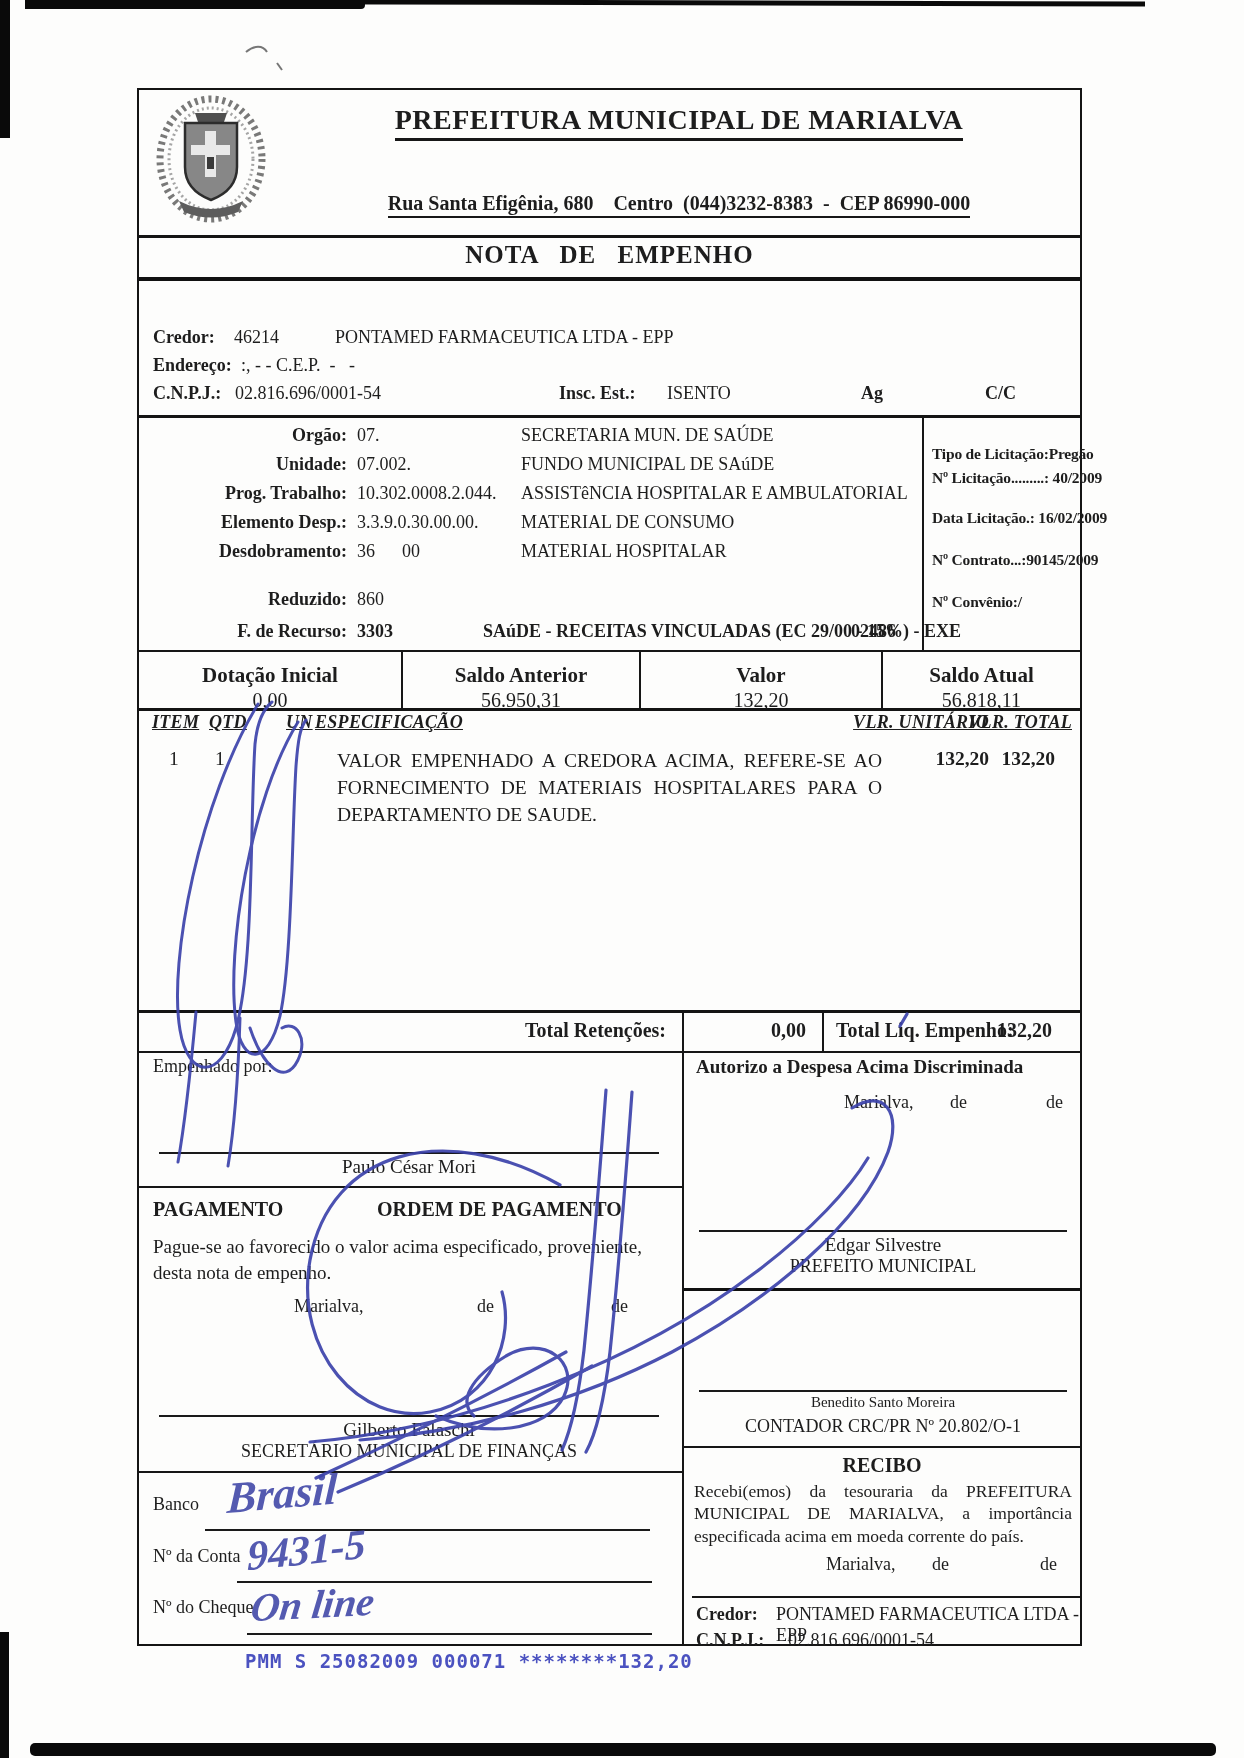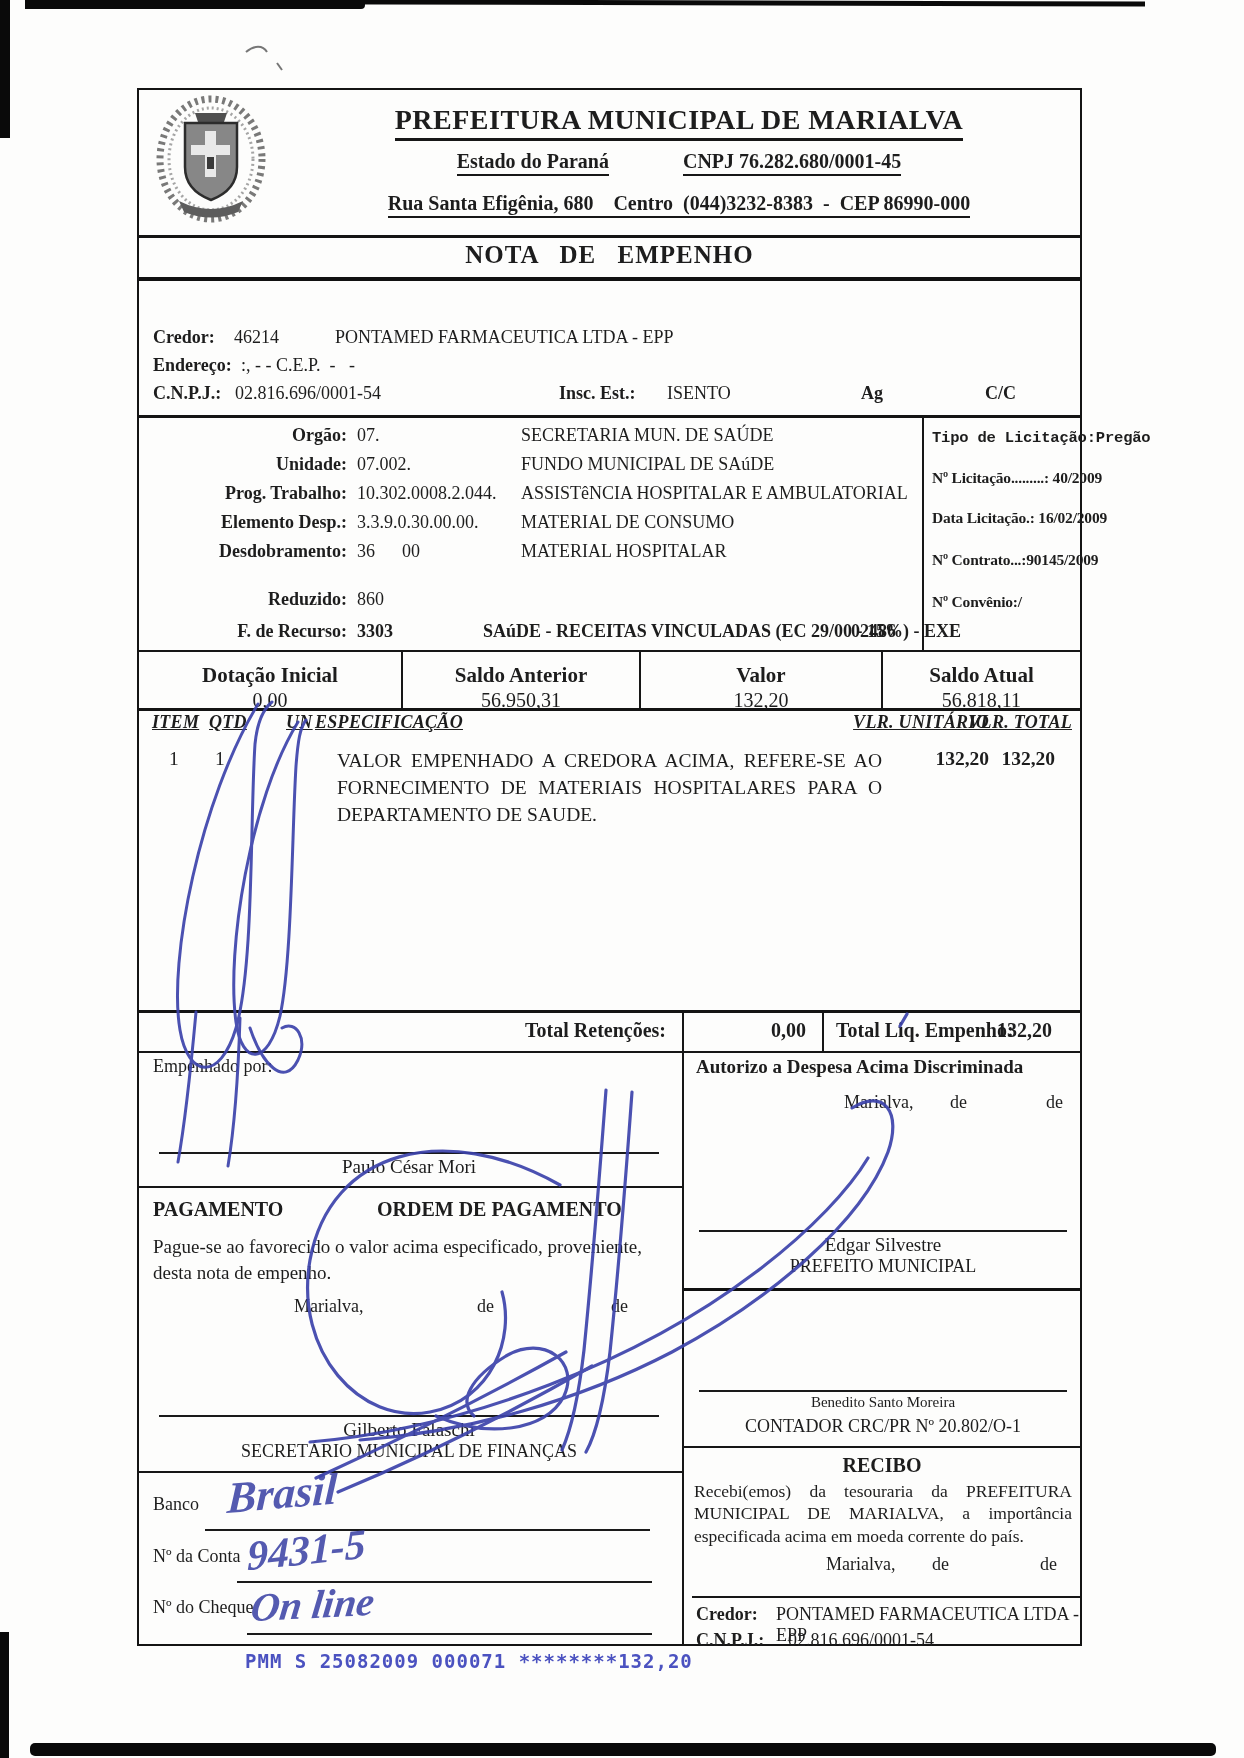--- a/index.html
+++ b/index.html
@@ -71,24 +71,20 @@
           <path d="M34 28 h52 v44 q0 23 -26 33 q-26 -10 -26 -33 z" fill="#878787" stroke="#2c2c2c" stroke-width="2.5"></path>
           <rect x="54" y="36" width="11" height="46" fill="#e9e9e9"></rect>
           <rect x="40" y="50" width="39" height="10" fill="#e9e9e9"></rect>
           <rect x="56" y="62" width="7" height="12" fill="#3a3a3a"></rect>
           <path d="M28 106 q32 16 64 0 l-5 11 q-27 11 -54 0 z" fill="#5d5d5d"></path>
         </svg>
       </div>
       <div class="abs ctr" style="left:150px;top:14px;width:780px;">
         <span class="ul3 b nw" style="font-size:28px;letter-spacing:0.5px;">PREFEITURA MUNICIPAL DE MARIALVA</span>
       </div>
-      <div class="abs ctr" style="left:150px;top:60px;width:780px;">
-        <span class="ul2 b nw" style="font-size:20px;margin-right:70px;">Estado do Paraná</span>
-        <span class="ul2 b nw" style="font-size:20px;">CNPJ 76.282.680/0001-45</span>
-      </div>
       <div class="abs ctr" style="left:150px;top:102px;width:780px;">
         <span class="ul2 b pre" style="font-size:20px;">Rua Santa Efigênia, 680    Centro  (044)3232-8383  -  CEP 86990-000</span>
       </div>
     </div>
 
     <div class="abs notabar ctr">
       <span>NOTA  DE  EMPENHO</span>
     </div>
 
 
@@ -143,21 +139,21 @@
         <span class="code">860</span>
       </div>
       <div class="budrow b" style="top:204px;">
         <span class="lab">F. de Recurso:</span>
         <span class="code">3303</span>
         <span class="desc" style="left:344px;">SAúDE - RECEITAS VINCULADAS (EC 29/00 - 15%) - EXE</span>
         <span class="abs" style="left:712px;">02486</span>
       </div>
 
       <div class="abs licit">
-        <div style="top:12px;font-family:Liberation Mono, monospace;">Tipo de Licitação:Pregão</div>
+        <div style="top:28px;">Tipo de Licitação:Pregão</div>
         <div style="top:52px;">Nº Licitação.........: 40/2009</div>
         <div style="top:92px;">Data Licitação.: 16/02/2009</div>
         <div style="top:134px;">Nº Contrato...:90145/2009</div>
         <div style="top:176px;">Nº Convênio:/</div>
       </div>
     </div>
 
     <div class="abs dota">
       <div class="dotacell" style="width:262px;">
         <div class="h">Dotação Inicial</div>

